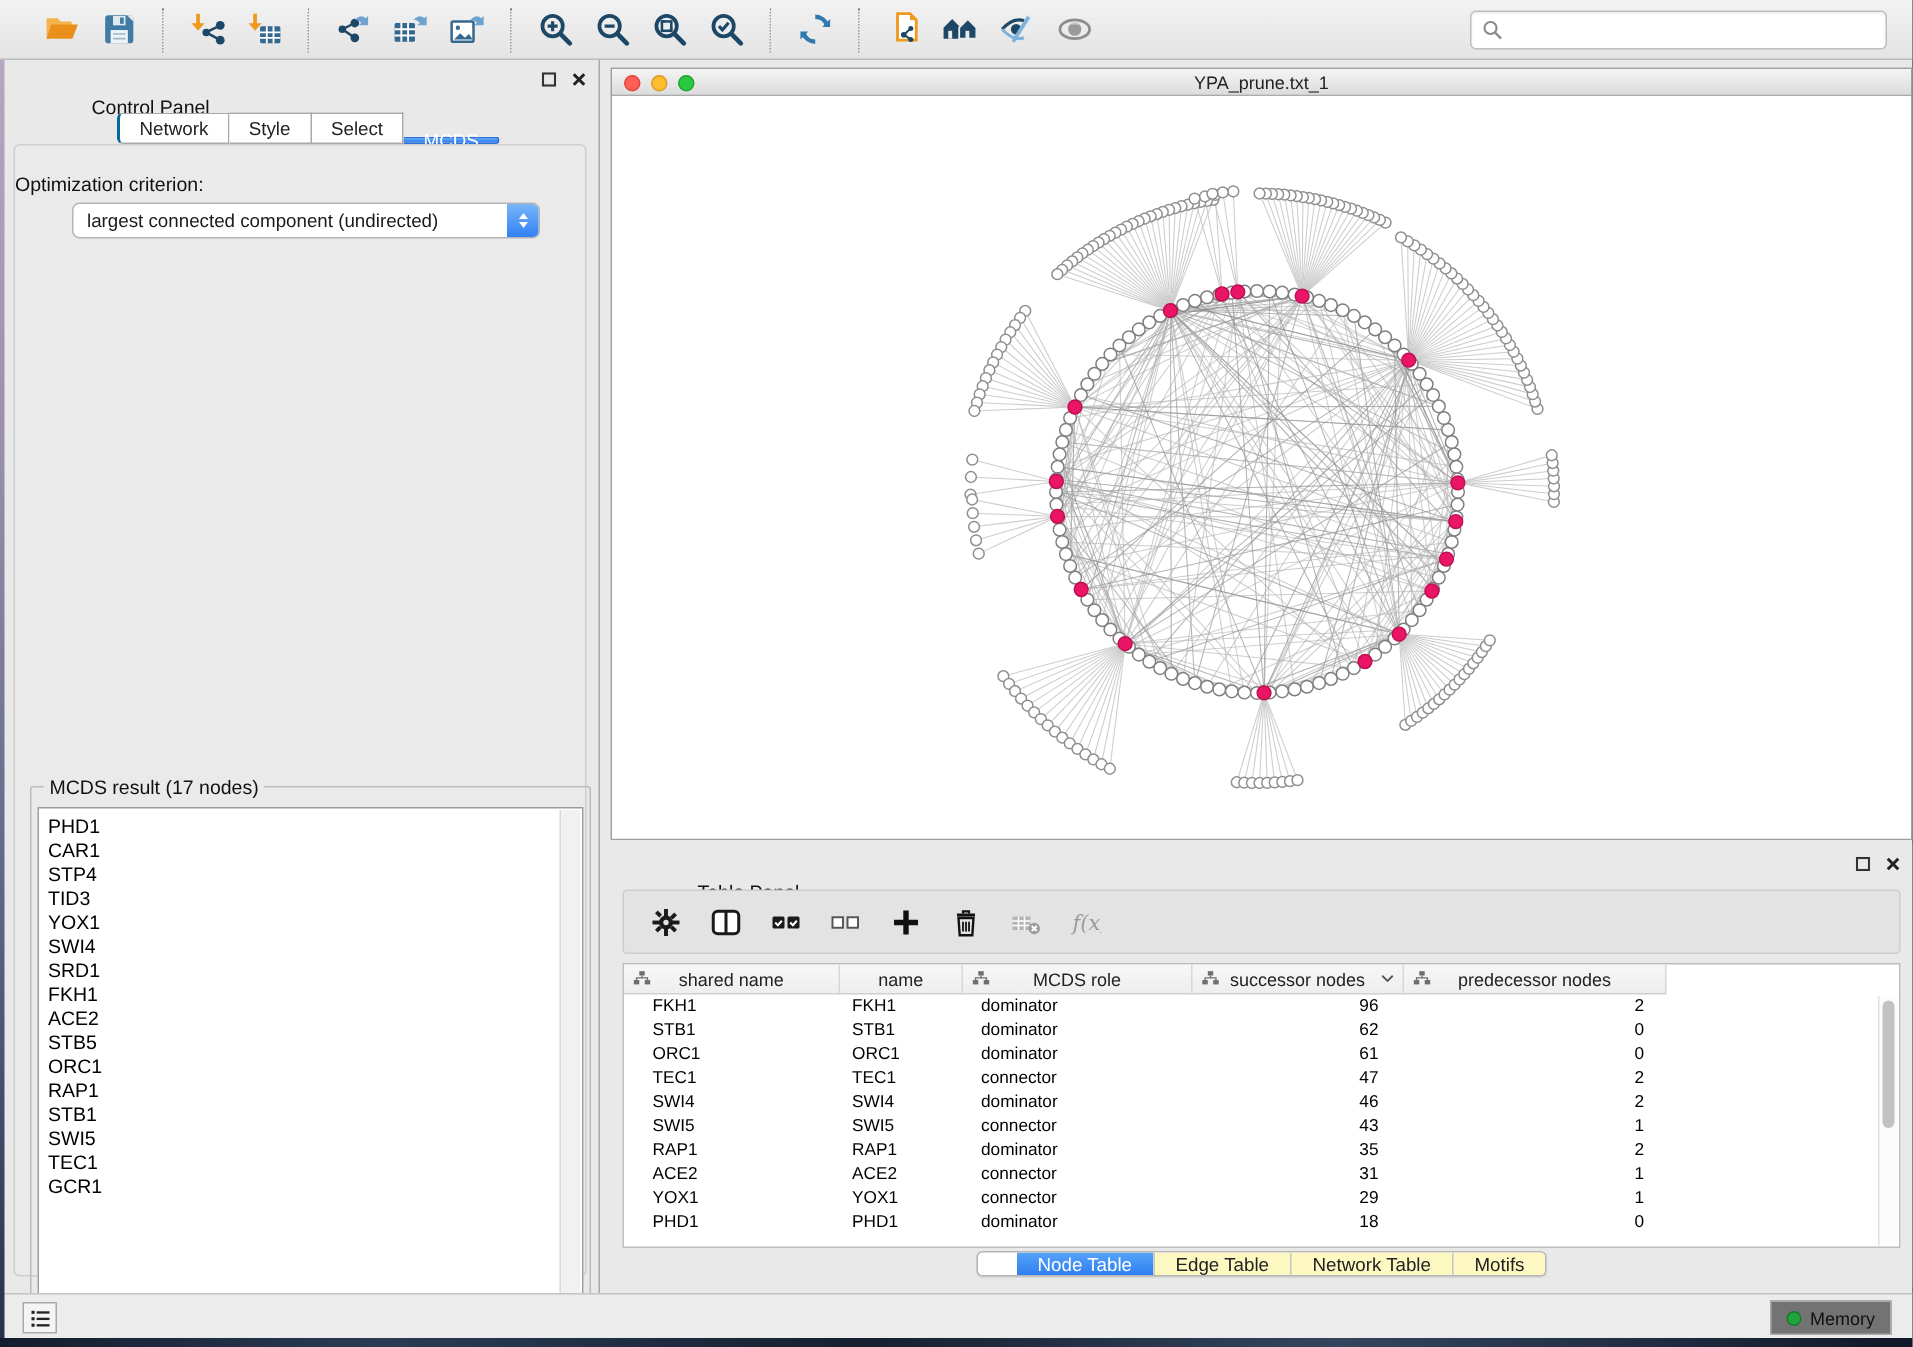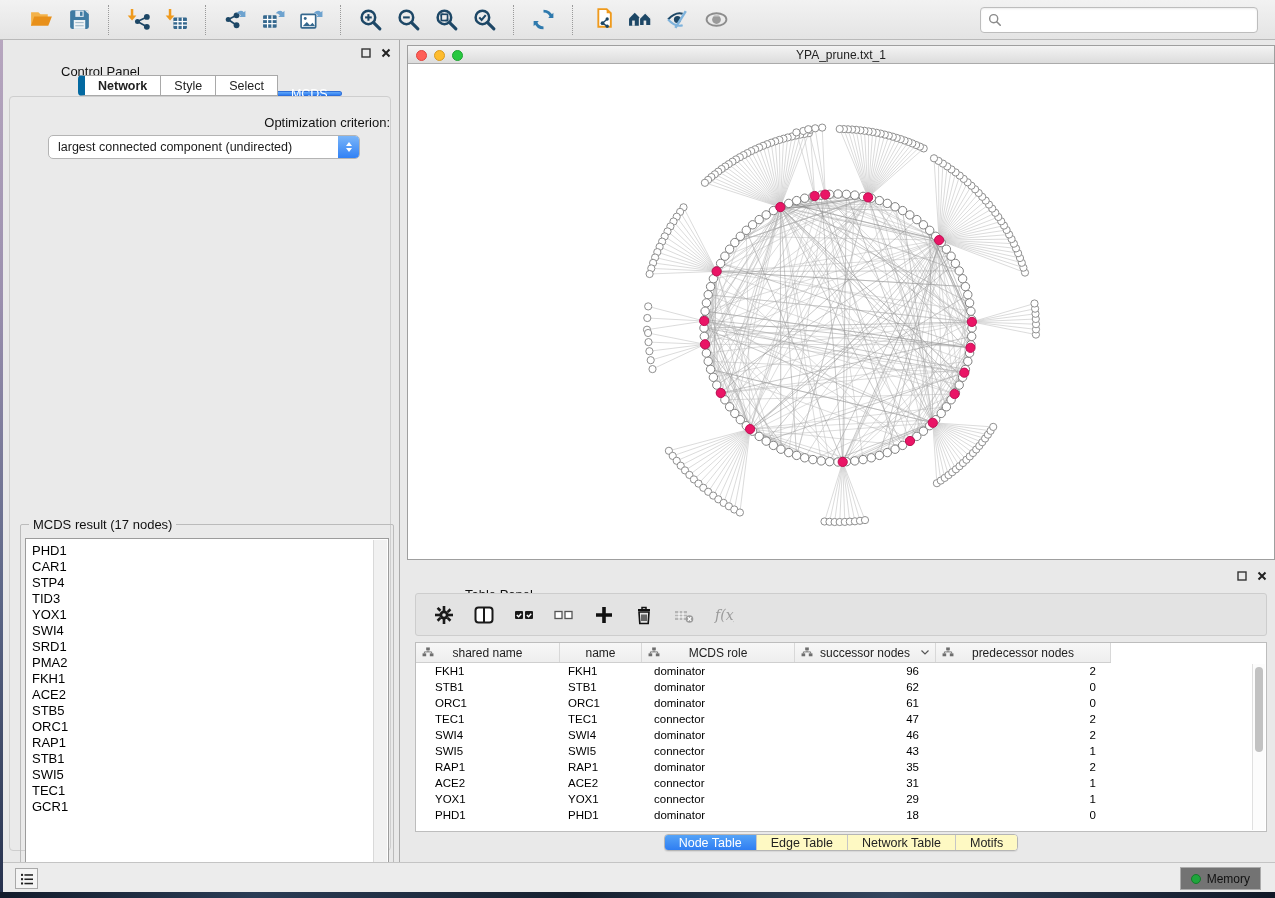--- a/index.html
+++ b/index.html
@@ -28,26 +28,26 @@
   
   .control-panel{position:absolute;left:3px;top:40px;width:397px;height:822px;background:#e9e9e9;
     border-right:1px solid #aaa;}
   .panel-header{position:absolute;left:0;top:0;right:0;height:26px;}
   .panel-title{position:absolute;left:10px;top:24px;font-size:13px;color:#111;margin-left:48px;}
   .panel-icons{position:absolute;right:8px;top:8px;display:flex;gap:10px;align-items:center;}
   .float-ic svg,.close-ic svg{width:10px;height:10px;display:block;}
   .cp-tabs{position:absolute;left:75px;top:35px;display:flex;height:21px;}
   .cp-tab{padding:0 13px;font-size:12.5px;display:flex;align-items:center;background:#fff;
     border:1px solid #a9a9a9;border-left:none;color:#222;}
-  .cp-tab:first-child{border-left:7px solid #0369a1;border-radius:4px 0 0 4px;font-weight:bold;}
+  .cp-tab:first-child{border-left:2px solid #0369a1;border-radius:4px 0 0 4px;}
   .cp-tab:last-child{border-radius:0 4px 4px 0;margin-top:16px;}
   .cp-tab.active{background:linear-gradient(#62a8f8,#2f7ef2);color:#fff;border-color:#2f6fd8;}
   .cp-content{position:absolute;left:6px;top:56px;width:382px;height:755px;background:#eaeaea;
     border:1px solid #cecece;border-radius:4px;}
-  .opt-label{position:absolute;left:0;right:0;top:18px;text-align:right;font-size:13px;color:#111;}
+  .opt-label{position:absolute;left:0;right:0;top:18px;text-align:left;font-size:13px;color:#111;}
   .dropdown{position:absolute;left:38px;top:38px;width:312px;height:24px;background:#fff;
     border:1px solid #b4b4b4;border-radius:5px;display:flex;align-items:center;}
   .dropdown-text{flex:1;font-size:12.5px;padding-left:9px;white-space:nowrap;overflow:hidden;}
   .dropdown-cap{width:21px;height:22px;margin:0;border-radius:0 4px 4px 0;
     background:linear-gradient(#79b5f9,#3181f5);display:flex;flex-direction:column;align-items:center;justify-content:center;gap:2px;}
   .chev{width:0;height:0;border-left:3.5px solid transparent;border-right:3.5px solid transparent;}
   .chev.up{border-bottom:4px solid #fff;}
   .chev.down{border-top:4px solid #fff;}
   .cp-buttons{position:absolute;left:0;right:0;top:72px;display:flex;justify-content:center;gap:13px;}
   .aq-btn{height:23px;padding:0 16px;background:linear-gradient(#ffffff,#f0f0f0);border:1px solid #ababab;
@@ -93,21 +93,21 @@
   .c0{width:144px;padding-left:19px;}
   .c1{width:82px;padding-left:8px;}
   .c2{width:153px;padding-left:12px;}
   .c3{width:141px;text-align:right;padding-right:17px;}
   .c4{width:175px;text-align:right;padding-right:15px;}
   .tt-scroll{position:absolute;top:21px;right:1px;bottom:1px;width:13px;background:#fcfcfc;
     border-left:1px solid #e0e0e0;}
   .tt-thumb{position:absolute;left:2px;top:3px;width:8px;height:85px;background:#c2c2c2;border-radius:4px;}
   .tp-tabs{position:absolute;left:0;right:0;top:271px;display:flex;justify-content:center;}
   .seg{display:flex;height:17px;border:1px solid #b5b5b5;border-radius:4px;overflow:hidden;background:#fff;
-    box-shadow:0 1px 1px rgba(0,0,0,.08);}
+    box-shadow:0 1px 1px rgba(0,0,0,.08);padding-left:26px;}
   .seg-tab{padding:0 14px;display:flex;align-items:center;font-size:12.5px;color:#222;border-left:1px solid #c6c6c6;background:#fef9c3;}
   .seg-tab:first-child{border-left:none;}
   .seg-tab.active{background:linear-gradient(#55a3f7,#2f7ef2);color:#fff;}
   
   .status-bar{position:absolute;left:0;right:0;top:862px;height:30px;background:#ececec;border-top:1px solid #c4c4c4;}
   .list-btn{position:absolute;left:15px;top:5px;width:23px;height:21px;background:#f4f4f4;
     border:1px solid #a9a9a9;display:flex;align-items:center;justify-content:center;}
   .memory-btn{position:absolute;right:14px;top:4px;height:23px;padding:0 10px;background:#737373;
     border:1px solid #ababab;display:flex;align-items:center;gap:6px;font-size:12px;color:#111;}
   .mem-dot{width:10px;height:10px;border-radius:50%;background:#1fa53c;border:1px solid #157a2b;}
@@ -320,21 +320,20 @@
         <span class="groupbox-title">MCDS result (17 nodes)</span>
         <div class="result-list">
           <div class="result-items" id="result-items">
               <div class="result-item">PHD1</div>
               <div class="result-item">CAR1</div>
               <div class="result-item">STP4</div>
               <div class="result-item">TID3</div>
               <div class="result-item">YOX1</div>
               <div class="result-item">SWI4</div>
               <div class="result-item">SRD1</div>
-              <div class="result-item">PMA2</div>
               <div class="result-item">FKH1</div>
               <div class="result-item">ACE2</div>
               <div class="result-item">STB5</div>
               <div class="result-item">ORC1</div>
               <div class="result-item">RAP1</div>
               <div class="result-item">STB1</div>
               <div class="result-item">SWI5</div>
               <div class="result-item">TEC1</div>
               <div class="result-item">GCR1</div>
             </div>

